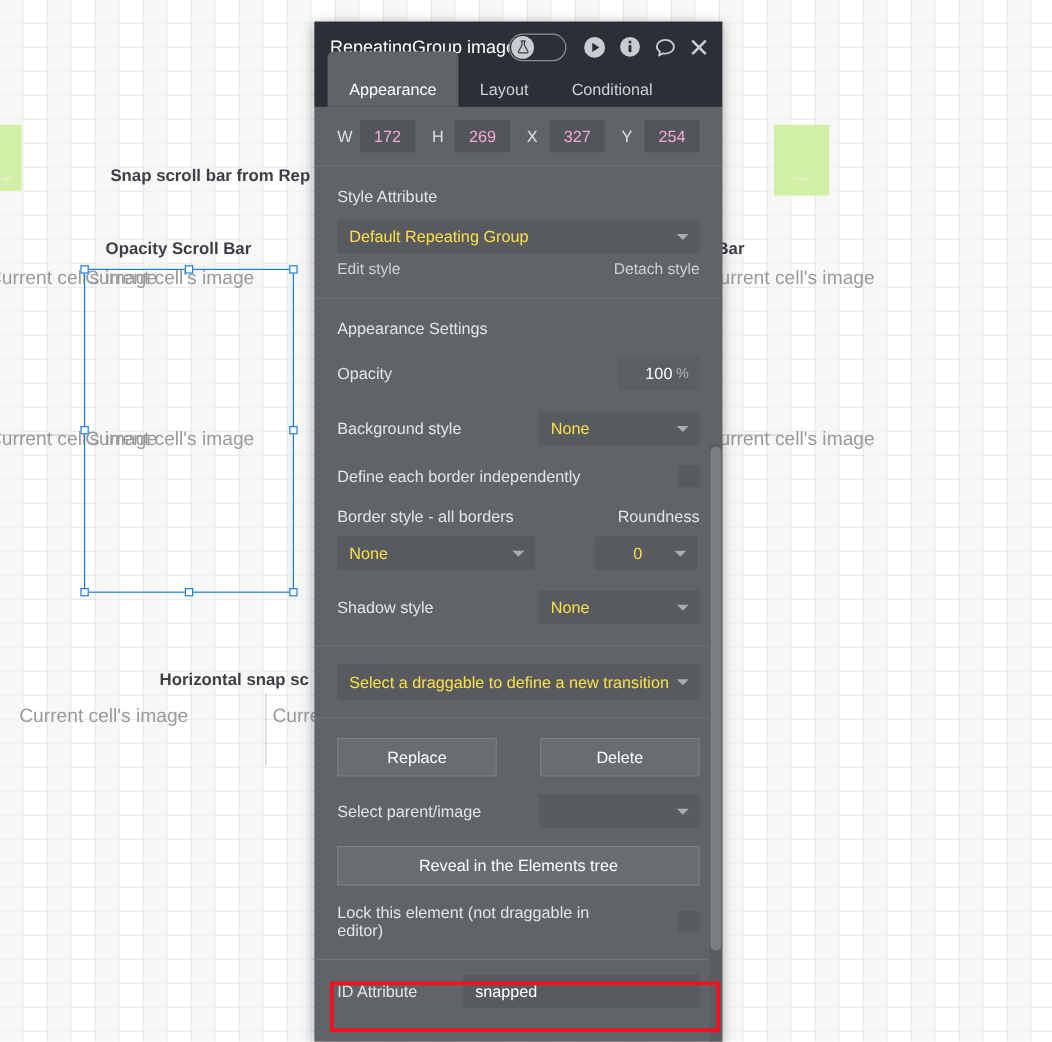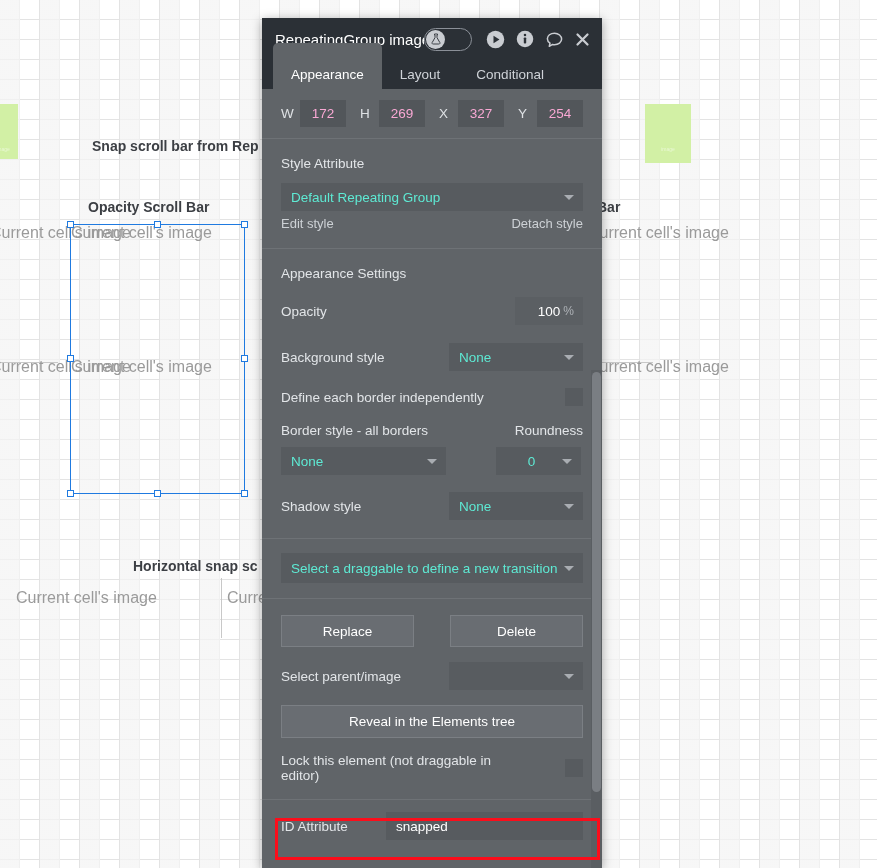--- a/index.html
+++ b/index.html
@@ -169,21 +169,21 @@
     margin-right: 14px;
   }
   .geom-in:last-child { margin-right: 0; }
 
   .lbl { color: #e2e5e8; font-size: 13.5px; }
   .lbl-dim { color: #cdd1d5; font-size: 13px; }
 
   .select {
     background: #575b5f;
     height: 28px;
-    color: #5eead4;
+    color: #fde047;
     font-size: 13.5px;
     display: flex; align-items: center;
     padding: 0 10px;
     position: relative;
     cursor: pointer;
   }
   .select .caret {
     position: absolute; right: 9px; top: 50%;
     margin-top: -2px;
     width: 0; height: 0;

